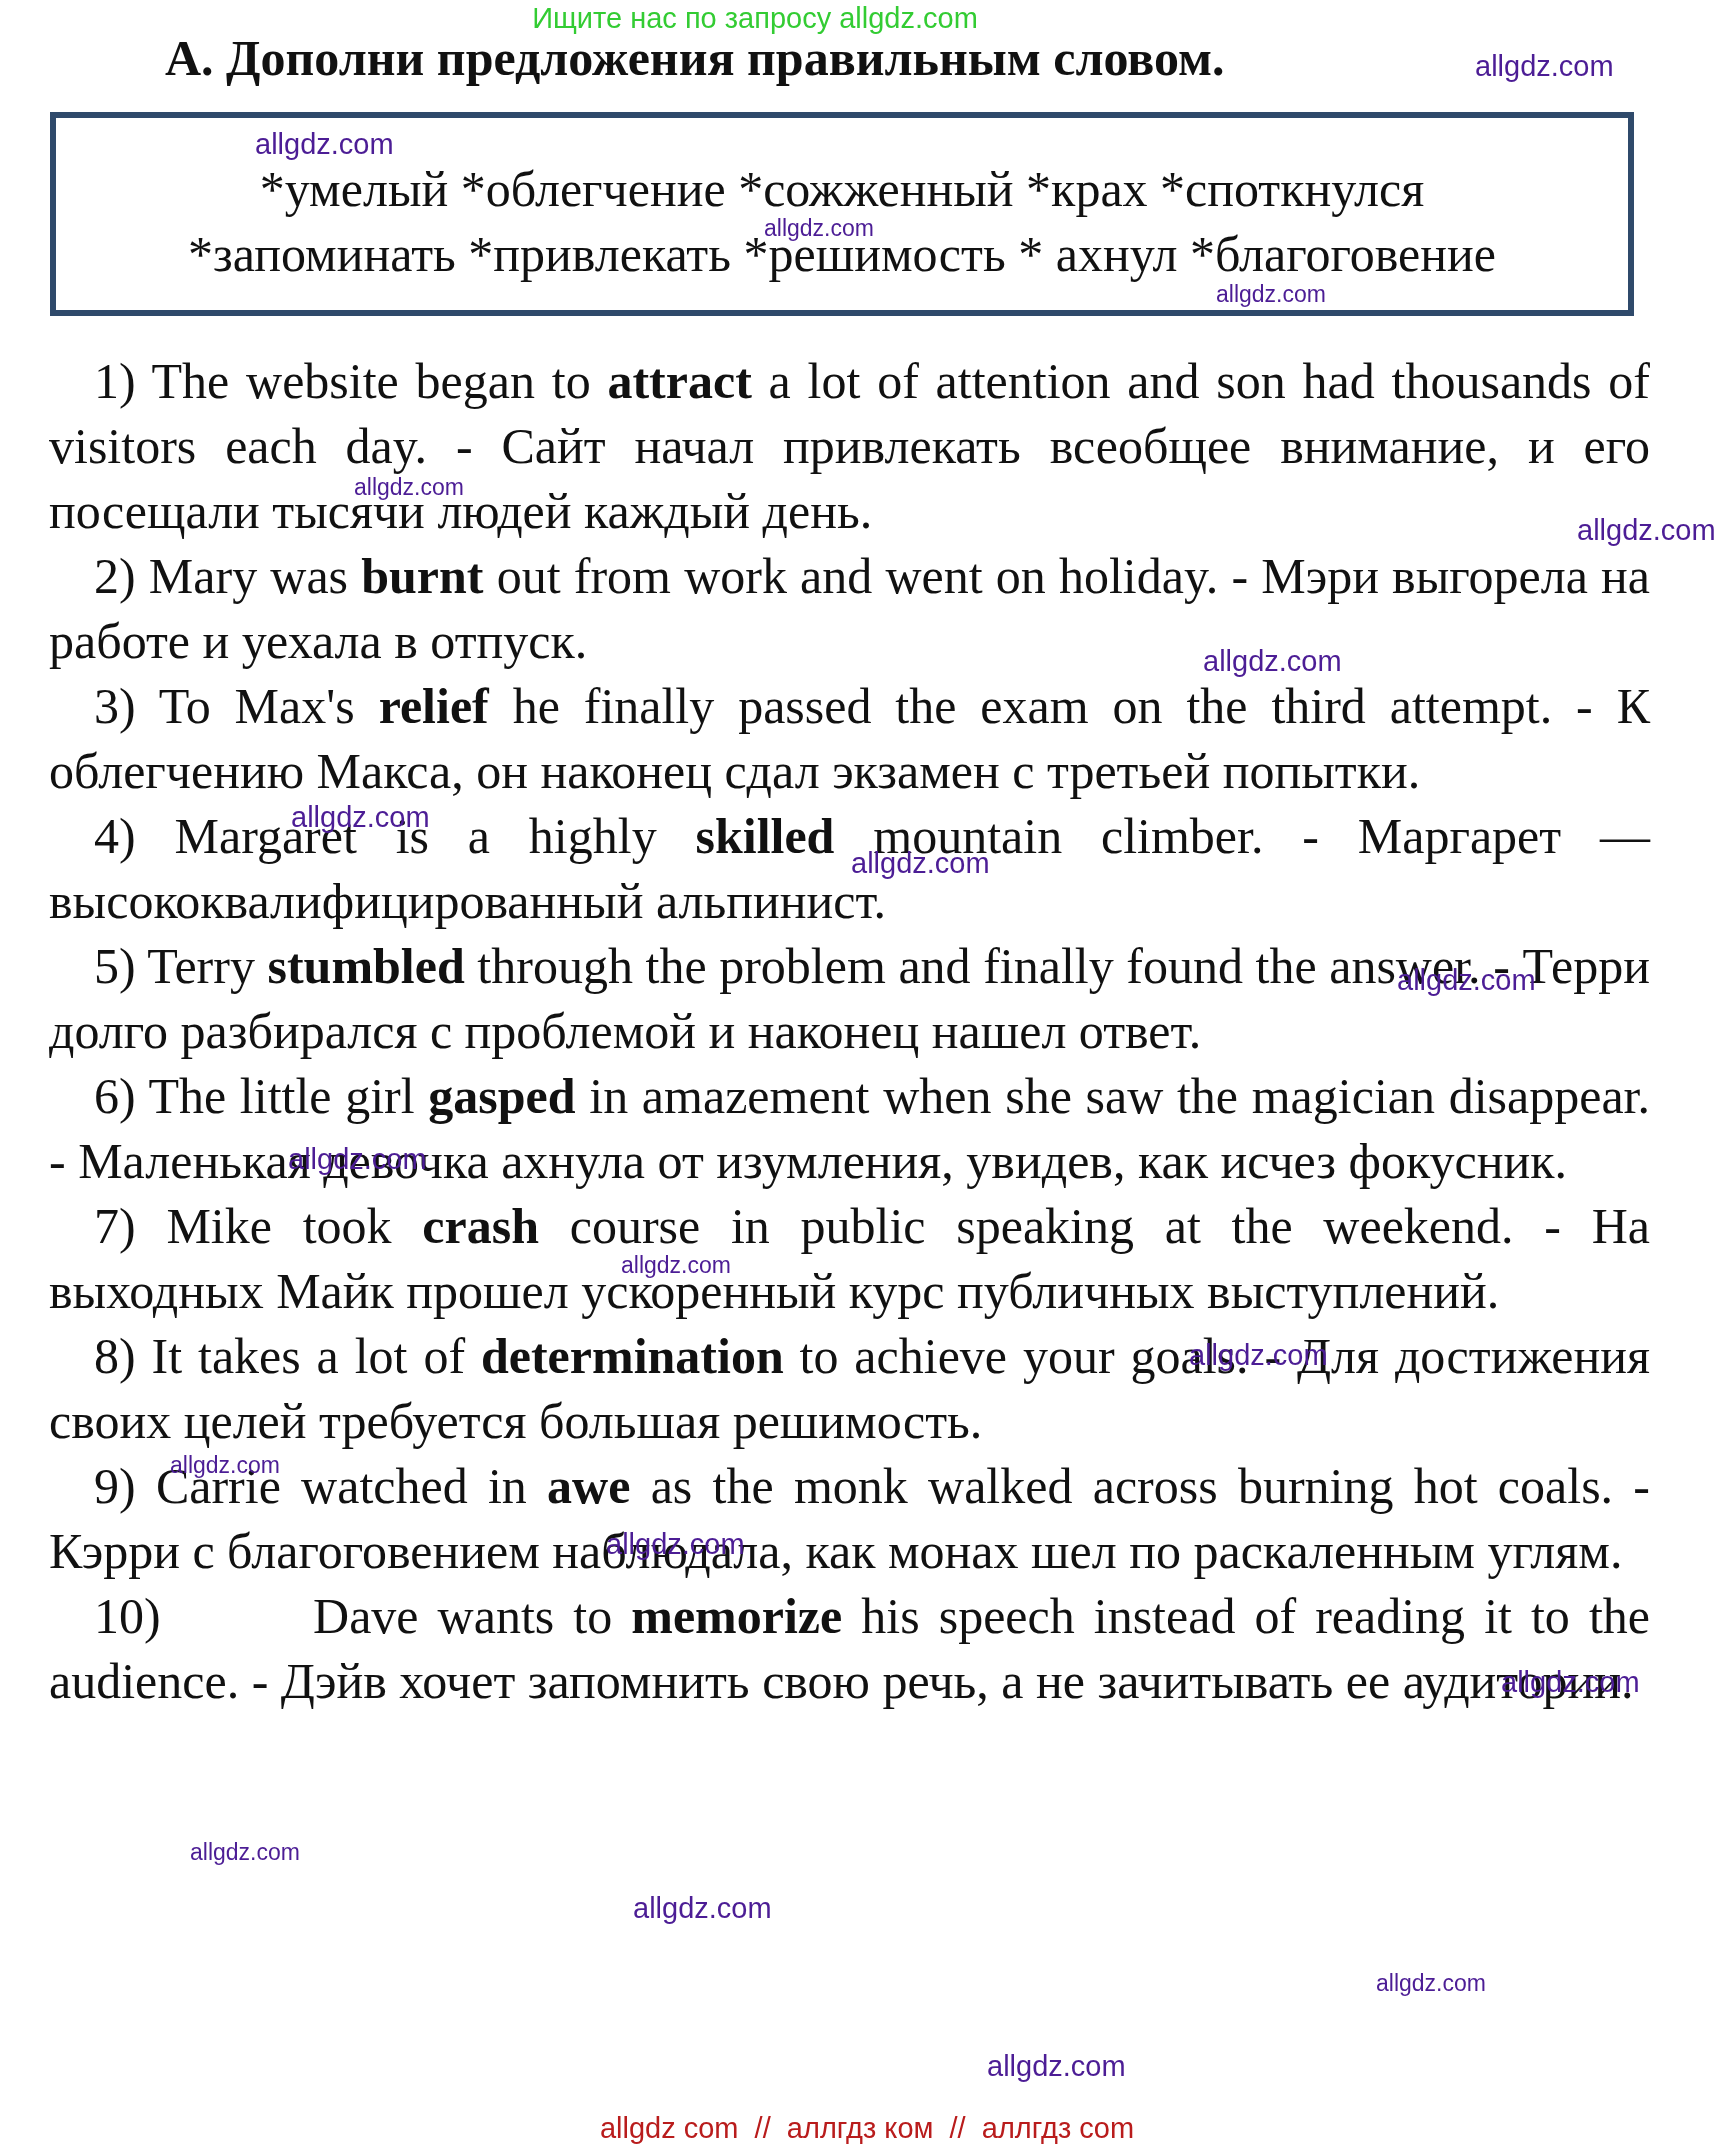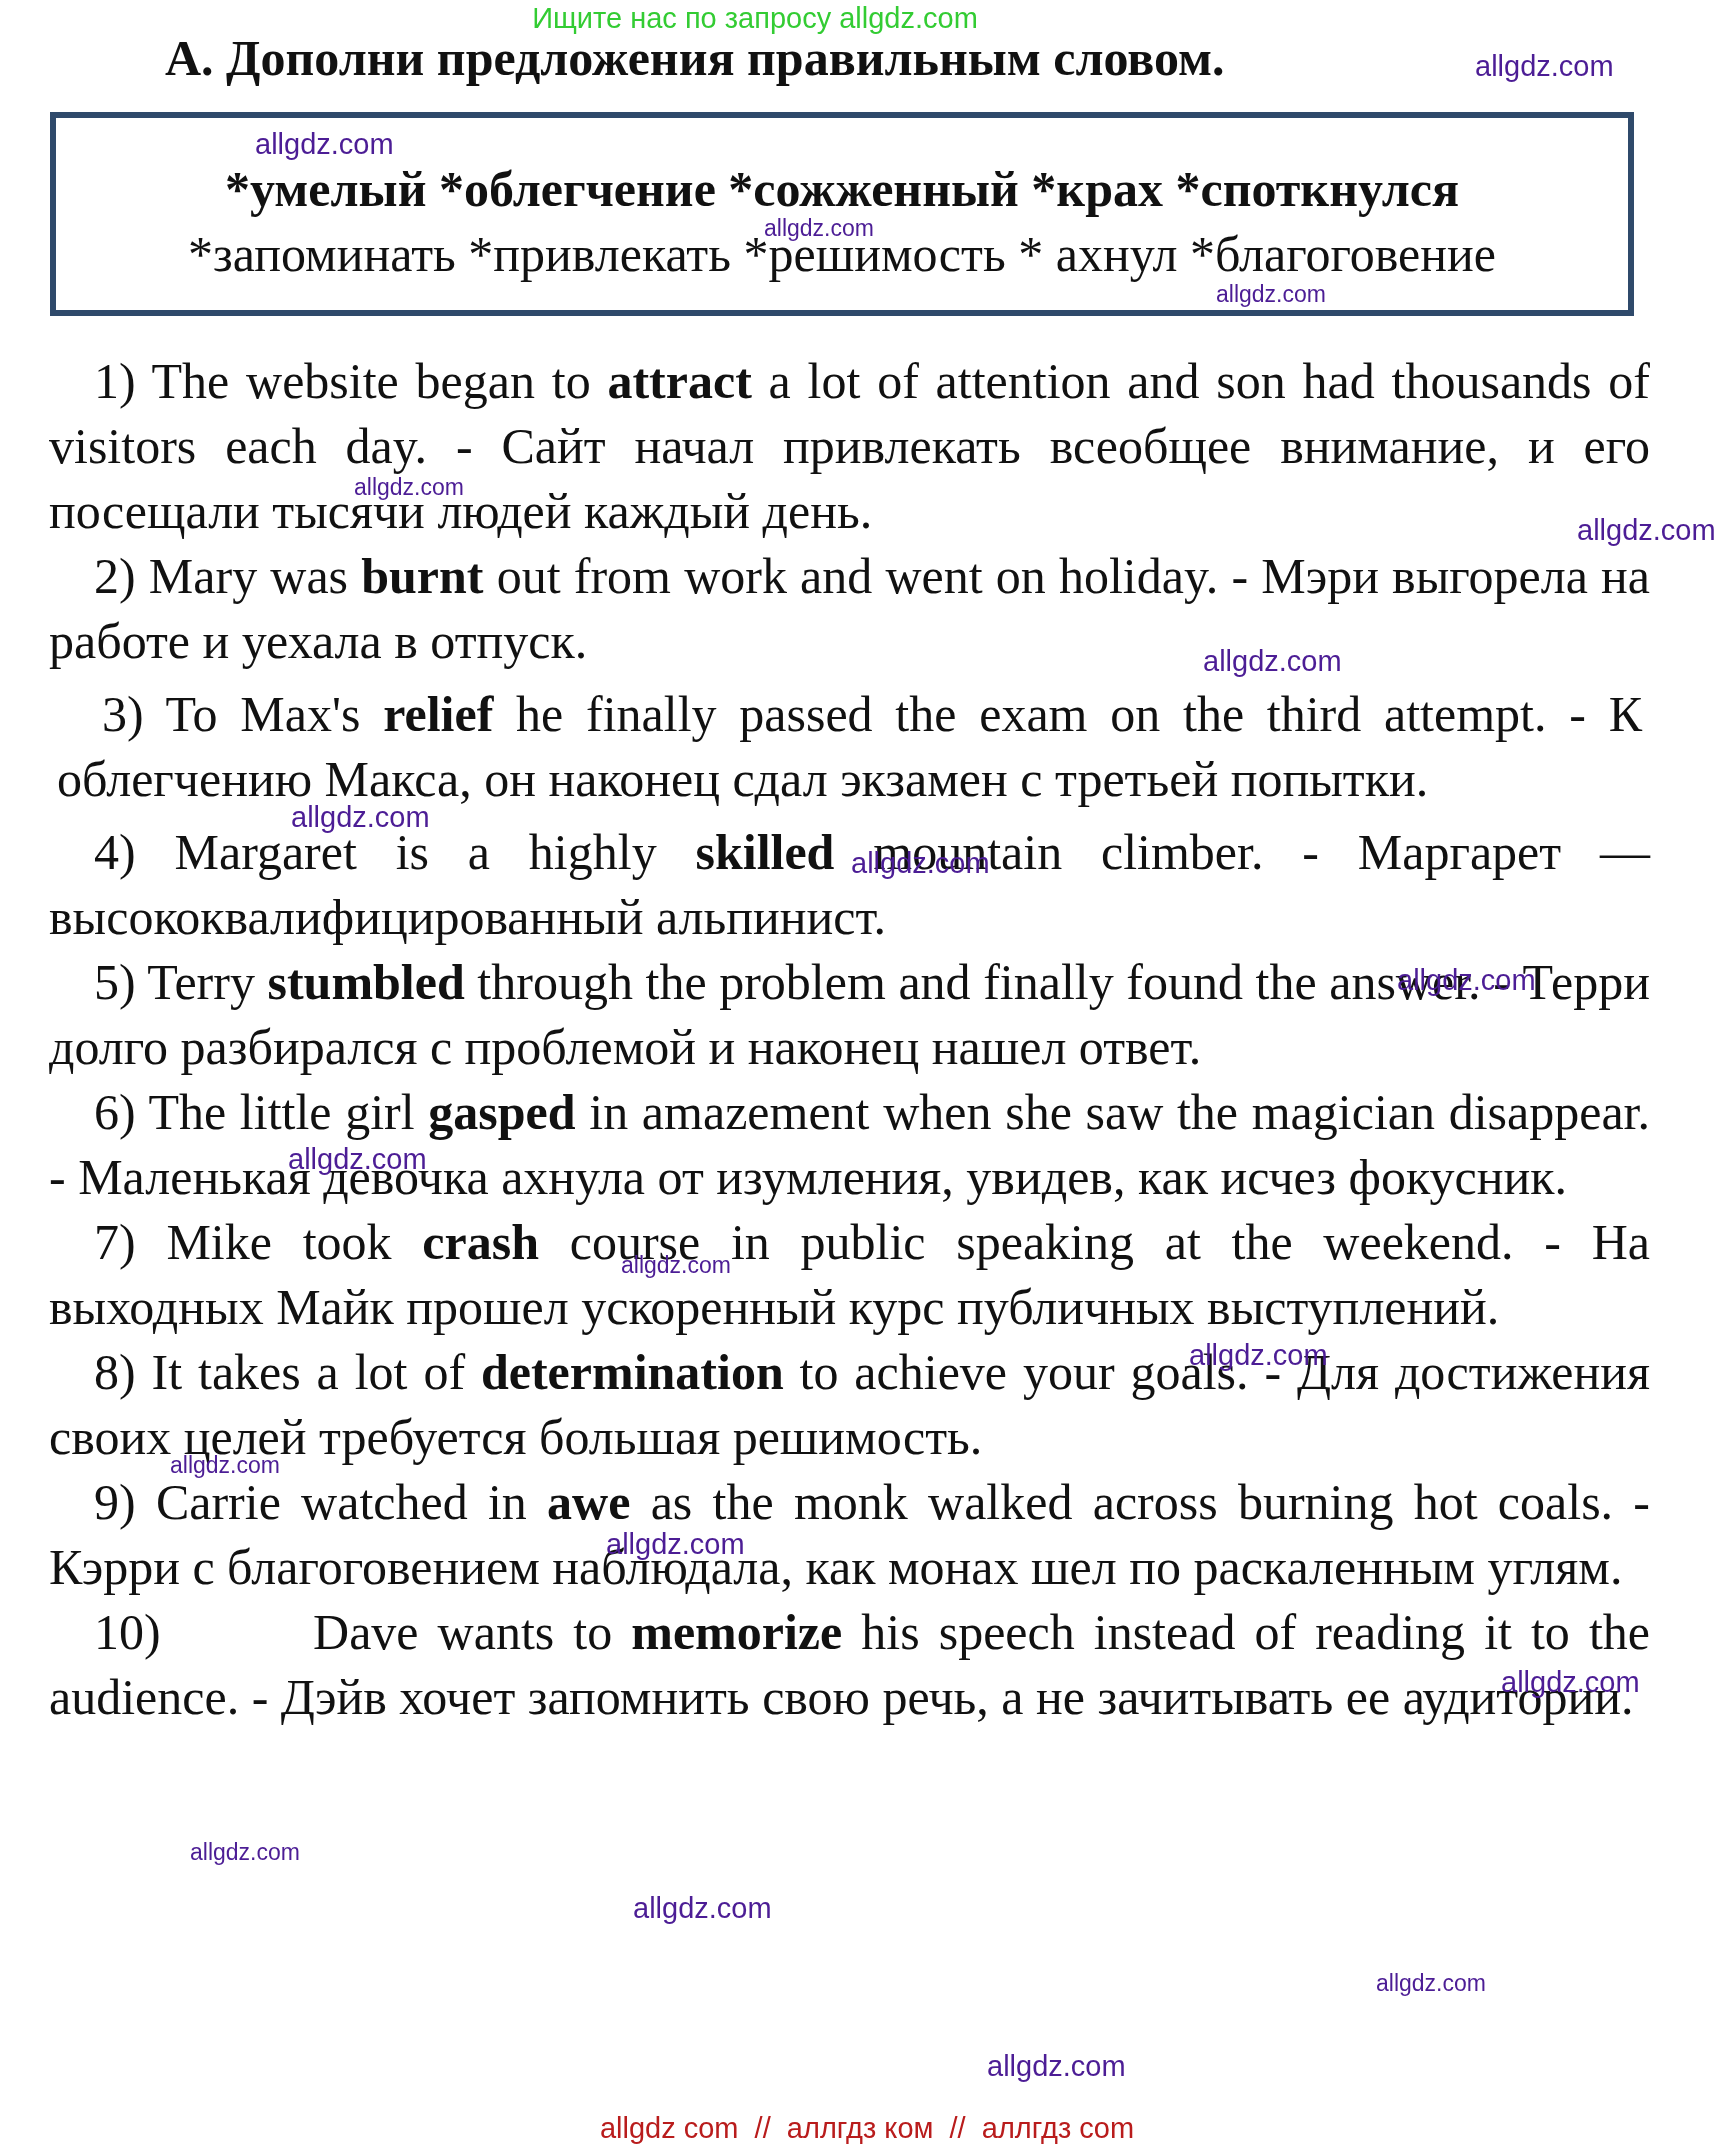--- a/index.html
+++ b/index.html
@@ -17,30 +17,30 @@
 </style>
 </head>
 <body>
 
 <div class="banner">Ищите нас по запросу allgdz.com</div>
 <div class="title">A. Дополни предложения правильным словом.</div>
 <div class="wm" style="left:1475px;top:50px;">allgdz.com</div>
 
 <div class="box">
   <div class="wm" style="left:199px;top:9.7px;">allgdz.com</div>
-  <div class="line" style="top:42px;font-weight:bold;">*умелый *облегчение *сожженный *крах *споткнулся</div>
+  <div class="line" style="top:42px;">*умелый *облегчение *сожженный *крах *споткнулся</div>
   <div class="wm s" style="left:708px;top:97px;">allgdz.com</div>
   <div class="line" style="top:107px;">*запоминать *привлекать *решимость * ахнул *благоговение</div>
   <div class="wm s" style="left:1160px;top:163px;">allgdz.com</div>
 </div>
 
 <div class="content">
   <p class="item" style="margin:0;"><span>1) The website began to </span><b>attract</b><span> a lot of attention and son had thousands of visitors each day. - Сайт начал привлекать всеобщее внимание, и его посещали тысячи людей каждый день.</span></p>
   <p class="item" style="margin:0;"><span>2) Mary was </span><b>burnt</b><span> out from work and went on holiday. - Мэри выгорела на работе и уехала в отпуск.</span></p>
-  <p class="item" style="margin:8px;"><span>3) To Max's </span><b>relief</b><span> he finally passed the exam on the third attempt. - К облегчению Макса, он наконец сдал экзамен с третьей попытки.</span></p>
+  <p class="item" style="margin:0;"><span>3) To Max's </span><b>relief</b><span> he finally passed the exam on the third attempt. - К облегчению Макса, он наконец сдал экзамен с третьей попытки.</span></p>
   <p class="item" style="margin:0;"><span>4) Margaret is a highly </span><b>skilled</b><span> mountain climber. - Маргарет — высококвалифицированный альпинист.</span></p>
   <p class="item" style="margin:0;"><span>5) Terry </span><b>stumbled</b><span> through the problem and finally found the answer. - Терри долго разбирался с проблемой и наконец нашел ответ.</span></p>
   <p class="item" style="margin:0;"><span>6) The little girl </span><b>gasped</b><span> in amazement when she saw the magician disappear. - Маленькая девочка ахнула от изумления, увидев, как исчез фокусник.</span></p>
   <p class="item" style="margin:0;"><span>7) Mike took </span><b>crash</b><span> course in public speaking at the weekend. - На выходных Майк прошел ускоренный курс публичных выступлений.</span></p>
   <p class="item" style="margin:0;"><span>8) It takes a lot of </span><b>determination</b><span> to achieve your goals. - Для достижения своих целей требуется большая решимость.</span></p>
   <p class="item" style="margin:0;"><span>9) Carrie watched in </span><b>awe</b><span> as the monk walked across burning hot coals. - Кэрри с благоговением наблюдала, как монах шел по раскаленным углям.</span></p>
   <p class="item" style="margin:0;white-space:pre-wrap;"><span>10)        Dave wants to </span><b>memorize</b><span> his speech instead of reading it to the audience. - Дэйв хочет запомнить свою речь, а не зачитывать ее аудитории.</span></p>
 </div>
 
 <div class="wm s" style="left:354px;top:474px;">allgdz.com</div>

